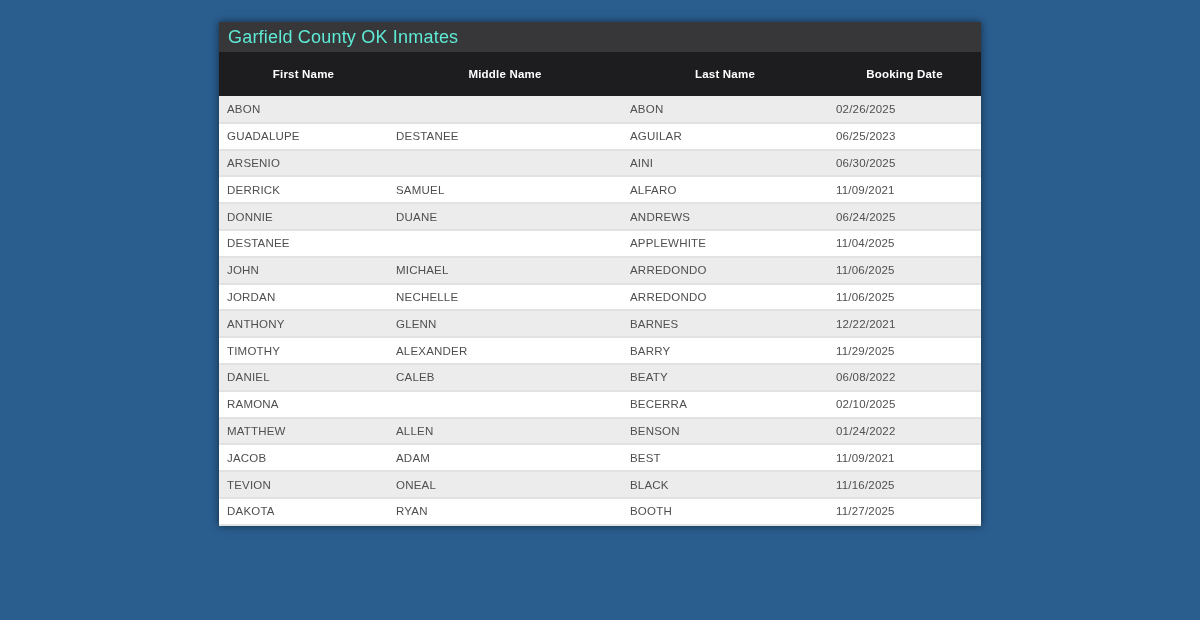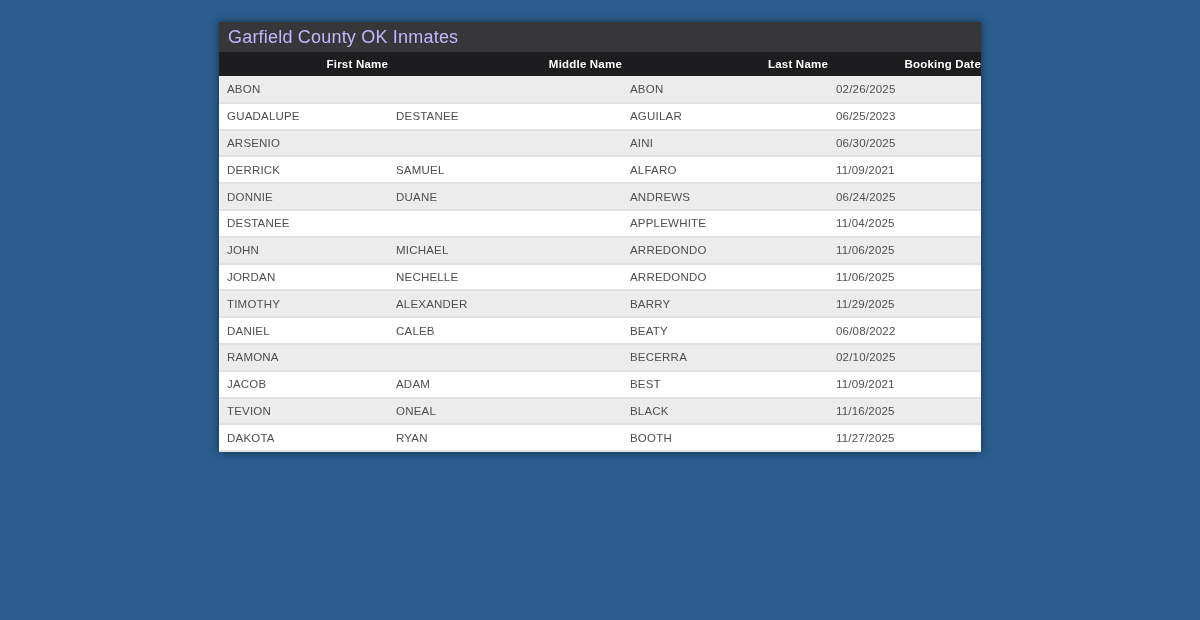--- a/index.html
+++ b/index.html
@@ -14,42 +14,42 @@
     position: absolute;
     left: 219px; top: 22px;
     width: 762px;
     box-shadow: 0 0 8px rgba(0,0,0,0.55);
     background: #ffffff;
   }
 
   .title-bar {
     height: 30px;
     background: #37373a;
-    color: #c4b5fd;
+    color: #5eead4;
     display: flex;
     align-items: center;
     padding-left: 9px;
     font-size: 18px;
     letter-spacing: 0.2px;
     white-space: nowrap;
   }
 
   table {
     width: 100%;
     border-collapse: collapse;
     table-layout: fixed;
   }
 
   thead tr { background: #1d1d1f; }
   thead th {
-    height: 24px;
+    height: 44px;
     color: #ffffff;
     font-size: 11.5px;
     font-weight: bold;
-    text-align: right;
+    text-align: center;
     vertical-align: middle;
     letter-spacing: 0.2px;
   }
 
   tbody td {
     height: 26.8px;
     padding-left: 8px;
     font-size: 11.5px;
     color: #4f4f4f;
     letter-spacing: 0.2px;
@@ -131,36 +131,48 @@
           <td>ARREDONDO</td>
           <td>11/06/2025</td>
         </tr>
         <tr>
           <td>JORDAN</td>
           <td>NECHELLE</td>
           <td>ARREDONDO</td>
           <td>11/06/2025</td>
         </tr>
         <tr>
+          <td>ANTHONY</td>
+          <td>GLENN</td>
+          <td>BARNES</td>
+          <td>12/22/2021</td>
+        </tr>
+        <tr>
           <td>TIMOTHY</td>
           <td>ALEXANDER</td>
           <td>BARRY</td>
           <td>11/29/2025</td>
         </tr>
         <tr>
           <td>DANIEL</td>
           <td>CALEB</td>
           <td>BEATY</td>
           <td>06/08/2022</td>
         </tr>
         <tr>
           <td>RAMONA</td>
           <td></td>
           <td>BECERRA</td>
           <td>02/10/2025</td>
+        </tr>
+        <tr>
+          <td>MATTHEW</td>
+          <td>ALLEN</td>
+          <td>BENSON</td>
+          <td>01/24/2022</td>
         </tr>
         <tr>
           <td>JACOB</td>
           <td>ADAM</td>
           <td>BEST</td>
           <td>11/09/2021</td>
         </tr>
         <tr>
           <td>TEVION</td>
           <td>ONEAL</td>

